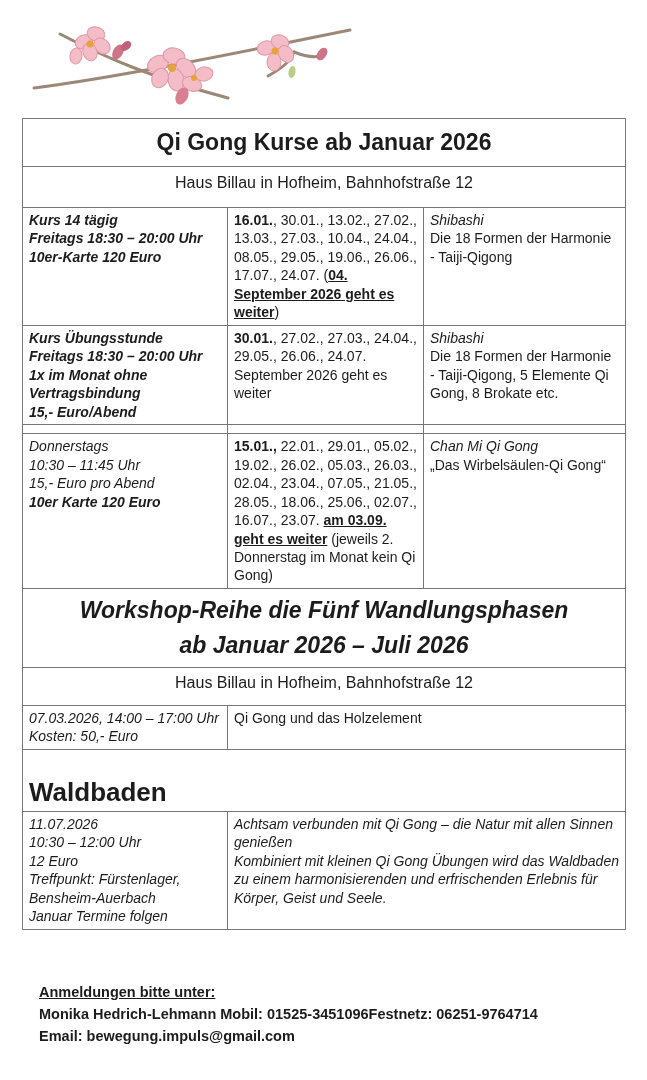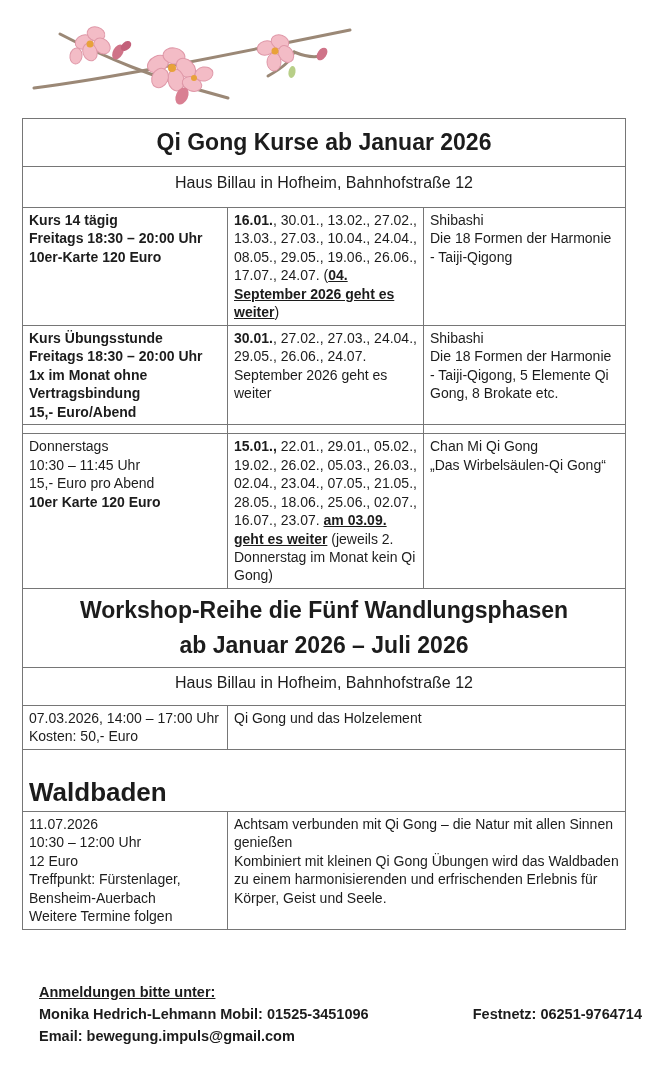--- a/index.html
+++ b/index.html
@@ -33,27 +33,27 @@
     font-weight:bold;font-size:23px;line-height:1.5;margin-top:44px;
   }
   tr.ws-row td{height:32px;}
   td.waldbaden-title-cell{
     height:56px;text-align:left;vertical-align:bottom;
     font-weight:bold;font-size:26px;padding-bottom:2px;
   }
   tr.waldbaden-row td{height:106px;}
   .b{font-weight:bold;}
   .bu{font-weight:bold;text-decoration:underline;}
-  .line{display:block;}
+  .line{display:block;font-style:italic;}
   .footer{
     position:absolute;left:39px;top:982px;width:603px;
     font-size:14.5px;line-height:1.5;
   }
   .footer .heading{font-weight:bold;text-decoration:underline;}
-  .footer .contact-line{display:flex;justify-content:space-between;}
+  .footer .contact-line{display:flex;}
   .footer .contact-line .b{font-weight:bold;}
   .footer .note{font-weight:normal;}
 </style>
 </head>
 <body>
 
 <svg class="blossom" viewBox="0 0 320 96">
   <g stroke="#9b8876" stroke-width="3" fill="none" stroke-linecap="round">
     <path d="M2 72 C 80 62, 180 42, 318 14"></path>
     <path d="M28 18 C 70 40, 120 62, 196 82"></path>
@@ -186,21 +186,21 @@
   <tr>
     <td colspan="3" class="waldbaden-title-cell">Waldbaden</td>
   </tr>
   <tr class="waldbaden-row">
     <td>
       <span class="line">11.07.2026</span>
       <span class="line">10:30 – 12:00 Uhr</span>
       <span class="line">12 Euro</span>
       <span class="line">Treffpunkt: Fürstenlager,</span>
       <span class="line">Bensheim-Auerbach</span>
-      <span class="line">Weitere Termine folgen</span>
+      <span class="line">Januar Termine folgen</span>
     </td>
     <td colspan="2">
       <span class="line">Achtsam verbunden mit Qi Gong – die Natur mit allen Sinnen genießen</span>
       <span class="line">Kombiniert mit kleinen Qi Gong Übungen wird das Waldbaden zu einem harmonisierenden und erfrischenden Erlebnis für Körper, Geist und Seele.</span>
     </td>
   </tr>
 </tbody>
   </table>
 
 <div class="footer">

